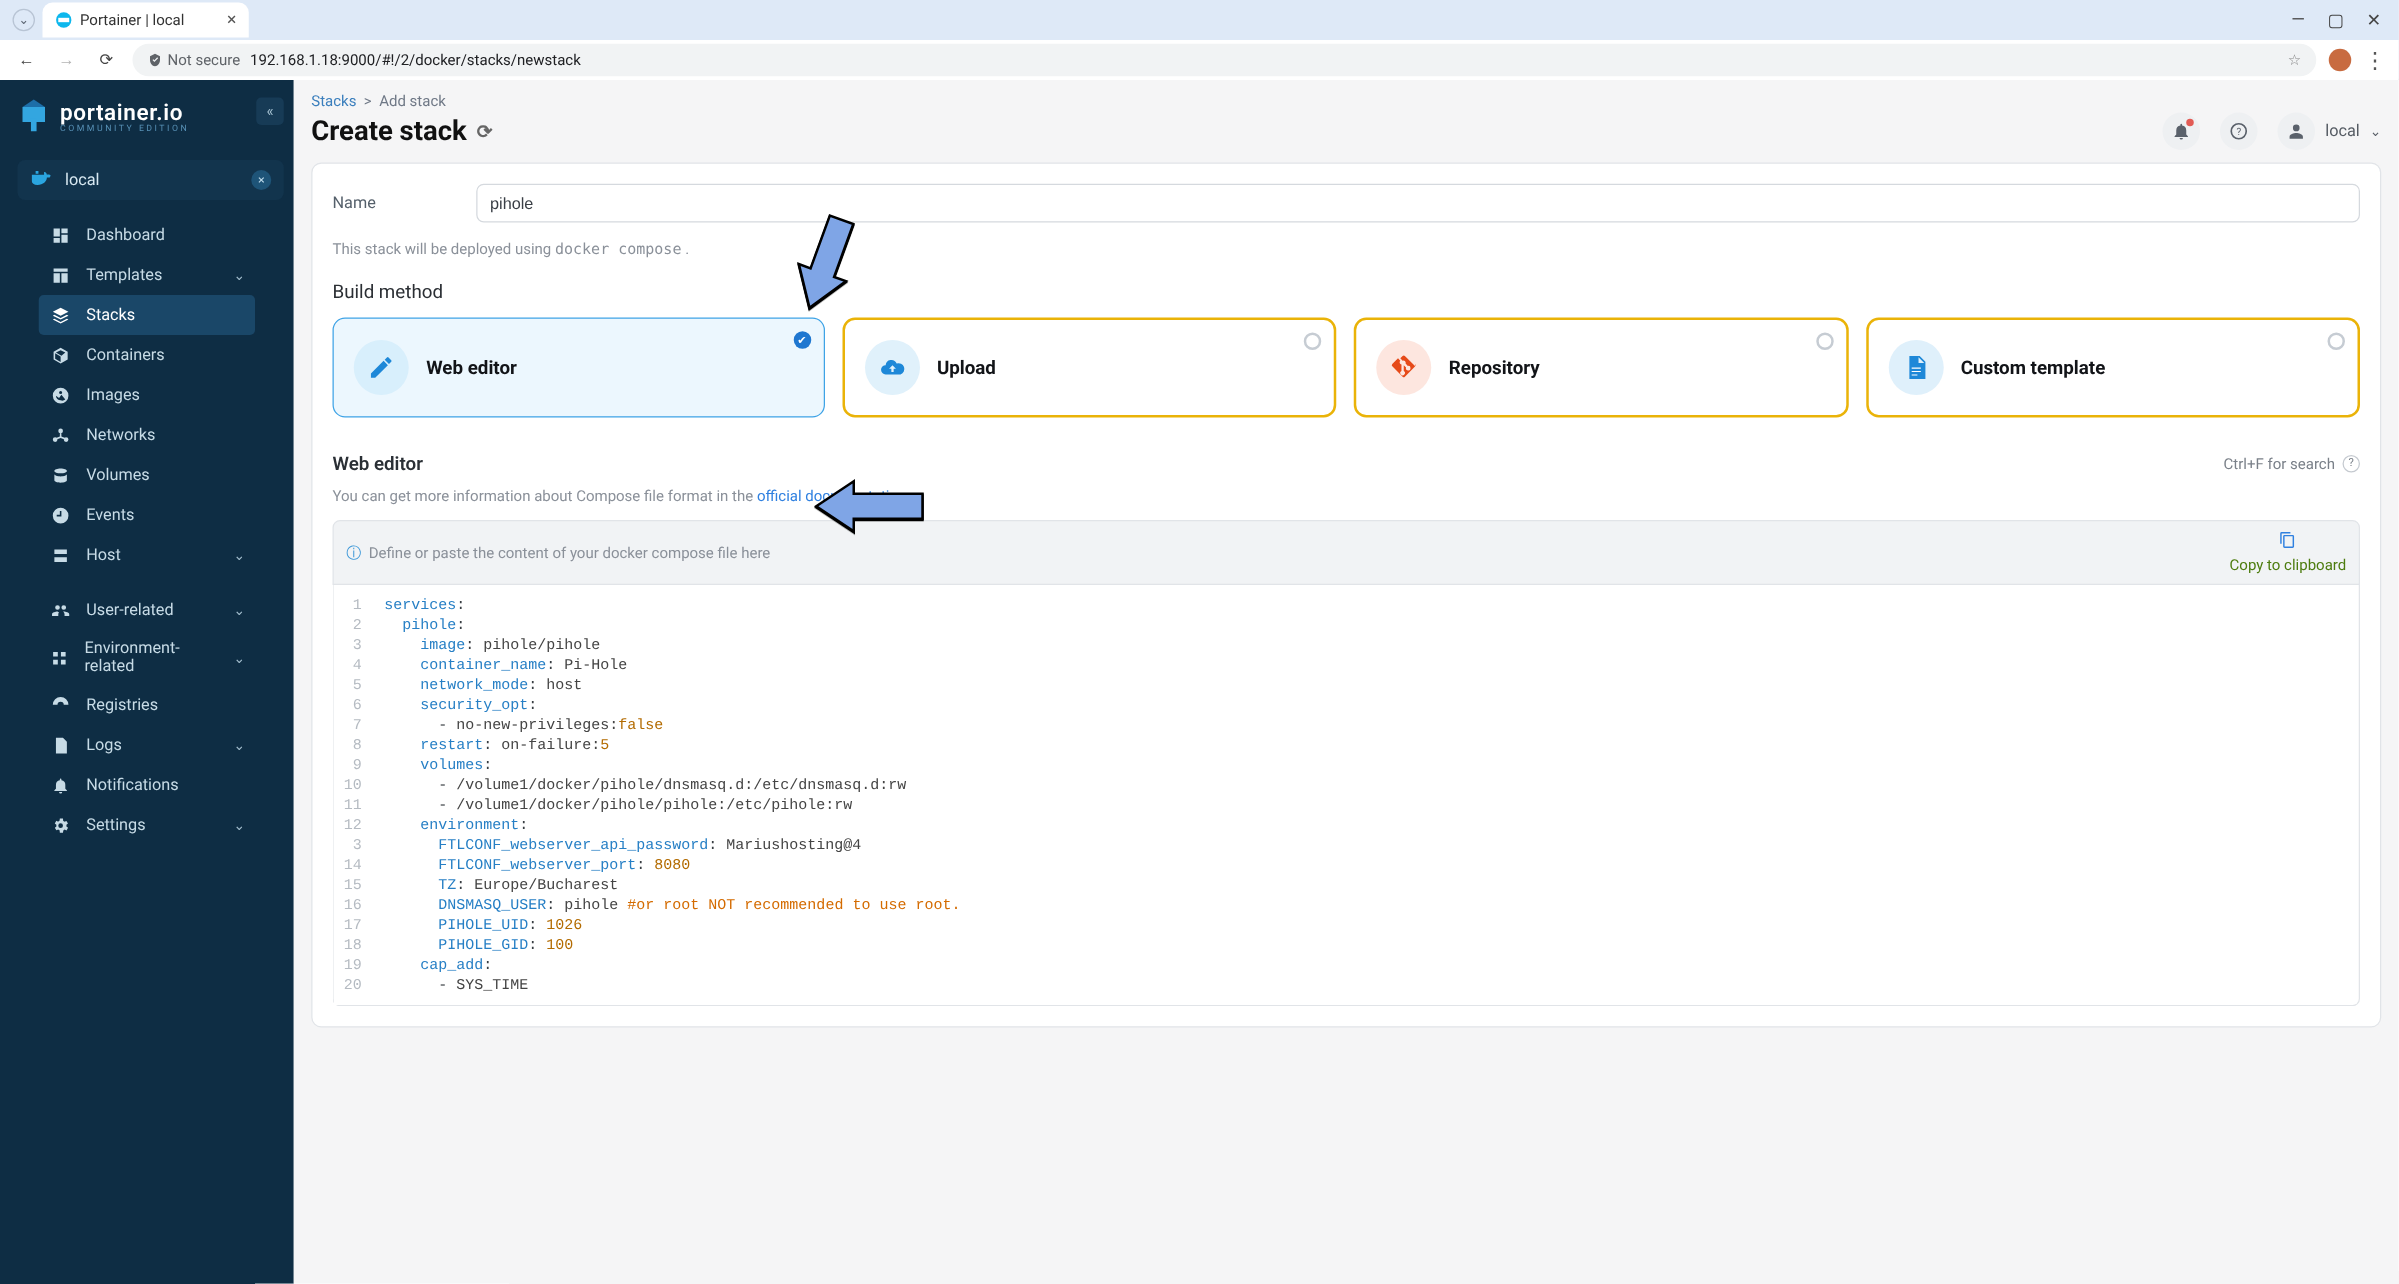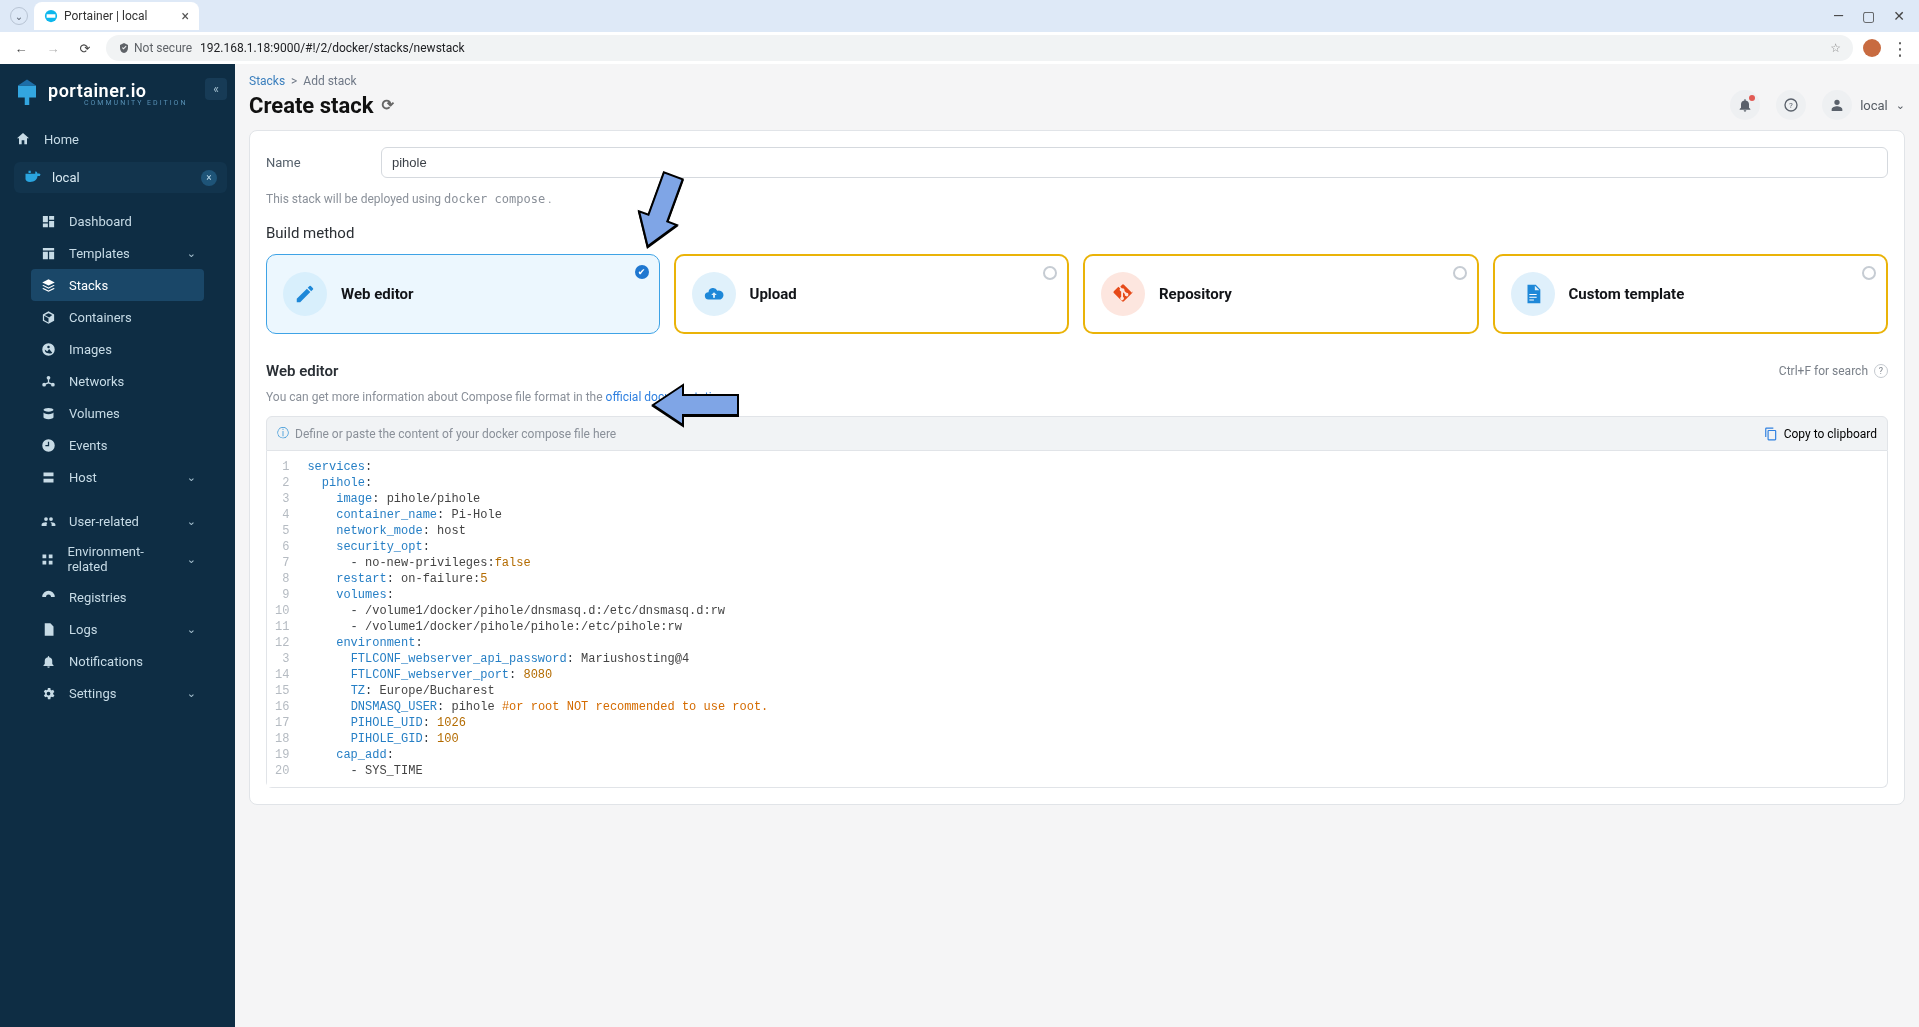--- a/index.html
+++ b/index.html
@@ -19,21 +19,21 @@
   .url-bar .star{margin-left:auto;color:#888;}
   .avatar{width:18px;height:18px;border-radius:50%;background:#c86b40;}
   .kebab{font-size:18px;color:#555;}
 
   .app{display:flex;height:calc(1027px - 64px);}
   
   .sidebar{width:235px;background:#0e2d44;color:#bcd1dd;display:flex;flex-direction:column;position:relative;}
   .brand{display:flex;align-items:center;gap:8px;padding:14px 14px;}
   .brand-logo{width:26px;height:30px;}
   .brand-text .t1{color:#fff;font-size:18px;font-weight:600;letter-spacing:.5px;}
-  .brand-text .t2{color:#5790b5;font-size:7px;letter-spacing:2px;margin-top:-2px;margin-left:36px;}
+  .brand-text .t2{color:#5790b5;font-size:7px;letter-spacing:2px;margin-top:-2px;}
   .sb-collapse{position:absolute;top:14px;right:8px;width:22px;height:22px;border-radius:4px;background:#173b56;display:flex;align-items:center;justify-content:center;color:#a5c1d1;font-size:12px;}
   .sb-item{display:flex;align-items:center;gap:12px;padding:8px 14px;color:#c7dbe6;cursor:pointer;font-size:13px;}
   .sb-item .ic{width:18px;height:18px;display:flex;align-items:center;justify-content:center;}
   .sb-item .chev{margin-left:auto;font-size:11px;color:#a7c2d1;}
   .sb-env{margin:6px 8px 6px 14px;background:#12344d;border-radius:6px;display:flex;align-items:center;gap:10px;padding:7px 10px;color:#d8e9f2;}
   .sb-env .envclose{margin-left:auto;width:16px;height:16px;border-radius:50%;background:#1e5478;display:flex;align-items:center;justify-content:center;font-size:10px;color:#bedbec;}
   .sb-sub{padding:6px 31px;}
   .sb-sub .sb-item{padding:7px 8px;border-radius:4px;}
   .sb-sub .sb-item.active{background:#1a4768;color:#fff;}
   .sb-section-title{padding:14px 16px 6px;color:#a6c2d1;font-size:12px;}
@@ -70,21 +70,21 @@
   .method.selected .radio::after{content:'\2714';color:#fff;font-size:9px;}
 
   .editor-head{display:flex;align-items:center;padding:6px 0 2px 0;}
   .editor-head .h{font-size:15px;color:#2a2f35;font-weight:600;}
   .editor-head .r{margin-left:auto;color:#7a8089;font-size:12px;display:flex;align-items:center;gap:6px;}
   .editor-sub{font-size:12px;color:#8a9099;margin:8px 0 12px 0;}
   .editor-sub a{color:#2f80e0;text-decoration:none;}
 
   .hint-bar{background:#f1f3f5;border:1px solid #e1e4e8;border-top-left-radius:6px;border-top-right-radius:6px;padding:8px 10px;display:flex;align-items:center;font-size:12px;color:#8a9099;}
   .hint-bar .info-ic{color:#3b97d8;margin-right:6px;}
-  .hint-bar .copy{margin-left:auto;color:#000000;display:flex;align-items:center;gap:6px;}
+  .hint-bar .copy{margin-left:auto;color:#4d7c0f;display:flex;align-items:center;gap:6px;flex-direction:column;}
 
   .code{border:1px solid #e1e4e8;border-top:none;border-bottom-left-radius:6px;border-bottom-right-radius:6px;background:#fff;font-family:ui-monospace,SFMono-Regular,Menlo,Consolas,"Liberation Mono",monospace;font-size:12px;line-height:16px;display:flex;}
   .gutter{background:#fff;color:#b5bbc2;text-align:right;padding:8px 8px;user-select:none;border-right:1pxsolid#eee}
   .gutter div{height:16px;}
   .code-body{padding:8px 10px;white-space:pre;color:#383d42;}
   .k{color:#267fc5;} 
   .s{color:#444;}    
   .n{color:#b36b00;} 
   .c{color:#d46b00;font-style:normal;} 
   .b{color:#b36b00;} 
@@ -145,28 +145,20 @@
           <path fill="#1d6ea8" d="M16 2l12 8H4z"></path>
         <rect x="13" y="22" width="6" height="14" fill="#33a6e0"></rect>
       </svg>
       <div class="brand-text">
         <div class="t1">portainer.io</div>
         <div class="t2">COMMUNITY EDITION</div>
       </div>
     </div>
     <div class="sb-collapse">«</div>
 
-    <div class="sb-item">
-      <span class="ic">
-        <svg width="16" height="16" viewBox="0 0 24 24">
-            <path fill="currentColor" d="M12 3l9 8h-3v9h-4v-6H10v6H6v-9H3z"></path>
-          </svg>
-      </span>
-      <span>Home</span>
-    </div>
 
     <div class="sb-env">
       <span>
         <svg width="18" height="14" viewBox="0 0 24 18">
             <path fill="#2aa5e0" d="M2 9h3V6H2v3zm4 0h3V6H6v3zm4 0h3V6h-3v3zM6 5h3V2H6v3zM2 13c0 2 2 4 6 4 6 0 10-4 10-8h3l1-2c-1-2-4-1-4-1s0-3-3-3v3H2v7z"></path>
           </svg>
       </span>
       <span>local</span>
       <span class="envclose">×</span>
     </div>

